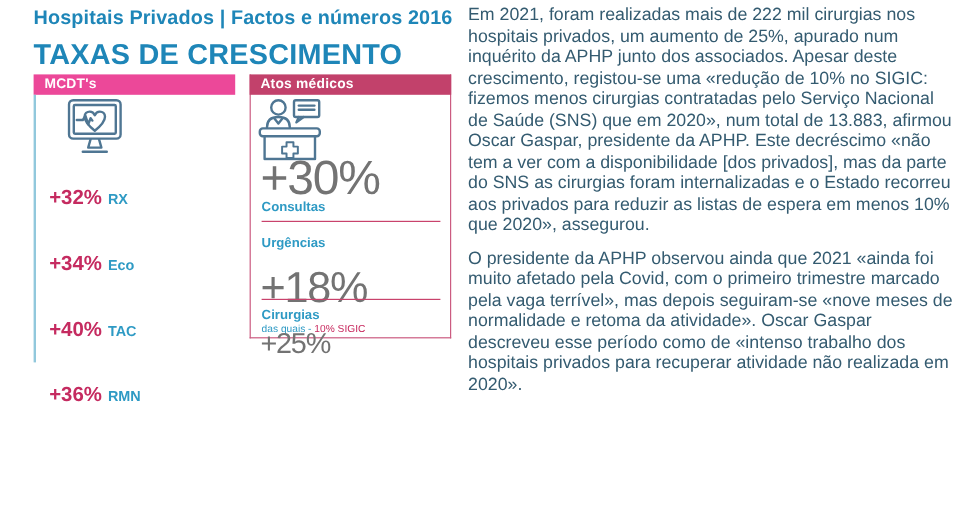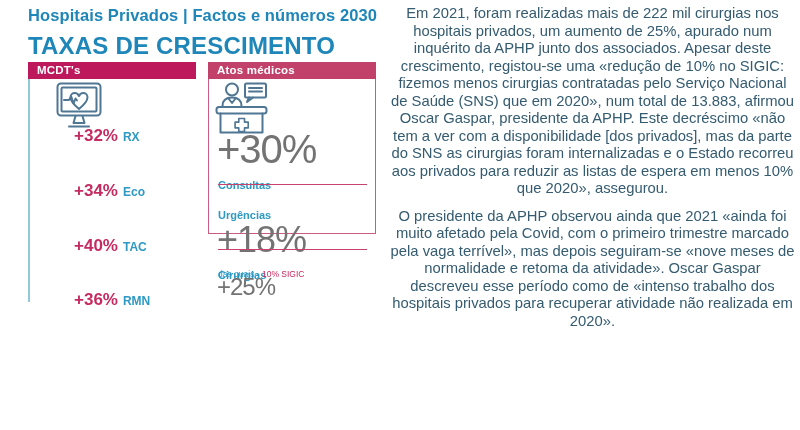--- a/index.html
+++ b/index.html
@@ -16,64 +16,64 @@
     position:absolute; left:28px; top:32px;
     font-size:24px; font-weight:700; color:#1E86B8; letter-spacing:0.2px;
   }
   
   .panel { position:absolute; top:62px; }
   .panel-header {
     height:17px; line-height:17px; padding-left:9px;
     font-size:11.5px; font-weight:700; color:#ffffff; letter-spacing:0.2px;
   }
   .mcdt { left:28px; width:168px; height:240px; }
-  .mcdt .panel-header { background:#be185d; }
+  .mcdt .panel-header { background:#ec4899; }
   .mcdt-body {
     position:absolute; left:0; top:17px; width:100%; height:223px;
     border-left:2px solid #91C8DC;
   }
   .mcdt-icon { position:absolute; left:26px; top:3px; }
-  .stat-row { position:absolute; left:44px; white-space:nowrap; }
+  .stat-row { position:absolute; left:11px; white-space:nowrap;margin-top:29px; }
   .stat-row .val { font-size:17px; font-weight:700; color:#C52B60; }
   .stat-row .lbl { font-size:12px; font-weight:700; color:#2E9AC4; margin-left:5px; }
   .row-0 { top:47px; } .row-1 { top:102px; } .row-2 { top:157px; } .row-3 { top:211px; }
 
-  .atos { left:208px; width:168px; height:172px; border:1px solid #CB5B80; border-top:none; }
+  .atos { left:208px; width:168px; height:220px; border:1px solid #CB5B80; border-top:none; }
   .atos .panel-header {
     background:#C2416B; position:absolute; left:-1px; top:0; width:168px;
   }
   .atos-icon { position:absolute; left:6px; top:20px; }
   .big-num { position:absolute; left:8px; font-weight:400; color:#737373; letter-spacing:-1px; }
   .num-30 { top:68px; font-size:40px; line-height:38px; }
   .num-18 { top:164px; font-size:36px; line-height:28px; }
   .num-25 { top:211px; font-size:24px; line-height:28px; }
-  .cat-label { position:absolute; left:9px; font-size:11px; font-weight:700; color:#2E9AC4;margin-top:12px; }
+  .cat-label { position:absolute; left:9px; font-size:11px; font-weight:700; color:#2E9AC4; }
   .lbl-consultas { top:105px; }
   .lbl-urgencias { top:135px; }
   .lbl-cirurgias { top:195px; }
   .sub-note { position:absolute; left:9px; top:207px; font-size:8.5px; font-weight:400; white-space:nowrap; }
   .sub-note .pre { color:#2E9AC4; }
   .sub-note .hl { color:#C8295E; }
   .divider { position:absolute; left:9px; width:149px; height:1px; background:#C9426C; }
   .div-1 { top:122px; } .div-2 { top:187px; }
 
   
   .article {
     position:absolute; left:390px; top:5px; width:405px;
     font-size:14.8px; line-height:17.5px; color:#345B70;
   }
-  .article p { margin-bottom:10px;text-align:center; }
+  .article p { margin-bottom:10px; }
   svg { display:block; }
 </style>
 </head>
 <body>
 
 <div class="page">
 
-  <div class="kicker">Hospitais Privados | Factos e números 2030</div>
+  <div class="kicker">Hospitais Privados | Factos e números 2016</div>
   <div class="main-title">TAXAS DE CRESCIMENTO</div>
 
   <div class="panel mcdt">
     <div class="panel-header">MCDT's</div>
     <div class="mcdt-body">
       <span class="mcdt-icon">
         <svg width="46" height="48" viewBox="0 0 46 48" fill="none" stroke="#4F7693" stroke-width="2" stroke-linecap="round" stroke-linejoin="round">
           <rect x="1.5" y="1.5" width="43" height="32" rx="3.5"></rect>
           <rect x="5.5" y="5.5" width="35" height="24" rx="1"></rect>
           <path d="M23 27 C17.5 22.5 14.5 18.7 14.5 15.3 C14.5 12.6 16.5 11 18.8 11 C20.7 11 22.2 12.1 23 14 C23.8 12.1 25.3 11 27.2 11 C29.5 11 31.5 12.6 31.5 15.3 C31.5 18.7 28.5 22.5 23 27 Z"></path>

